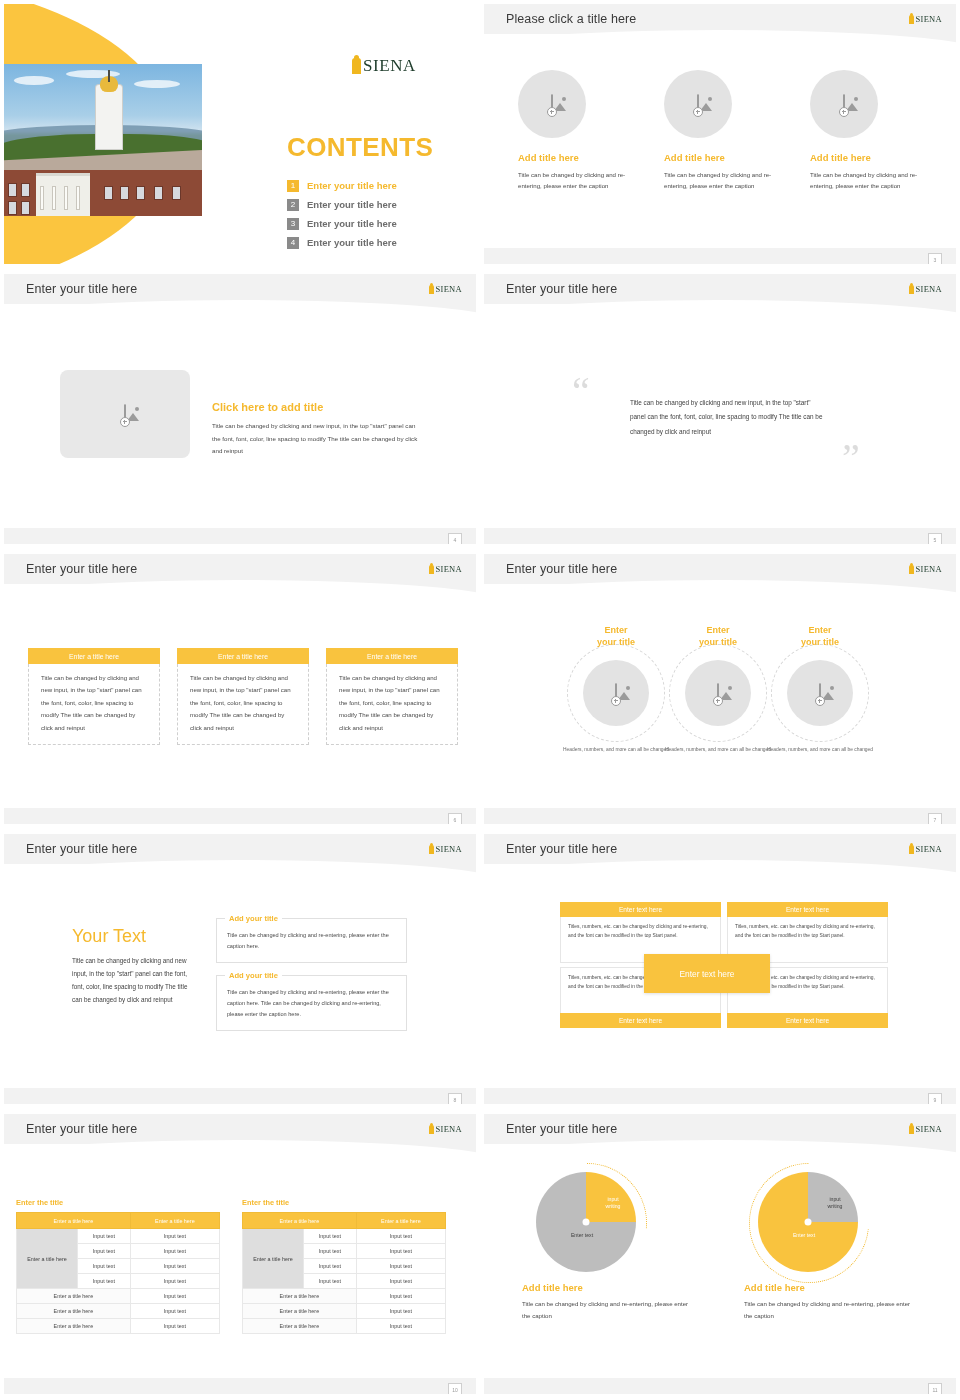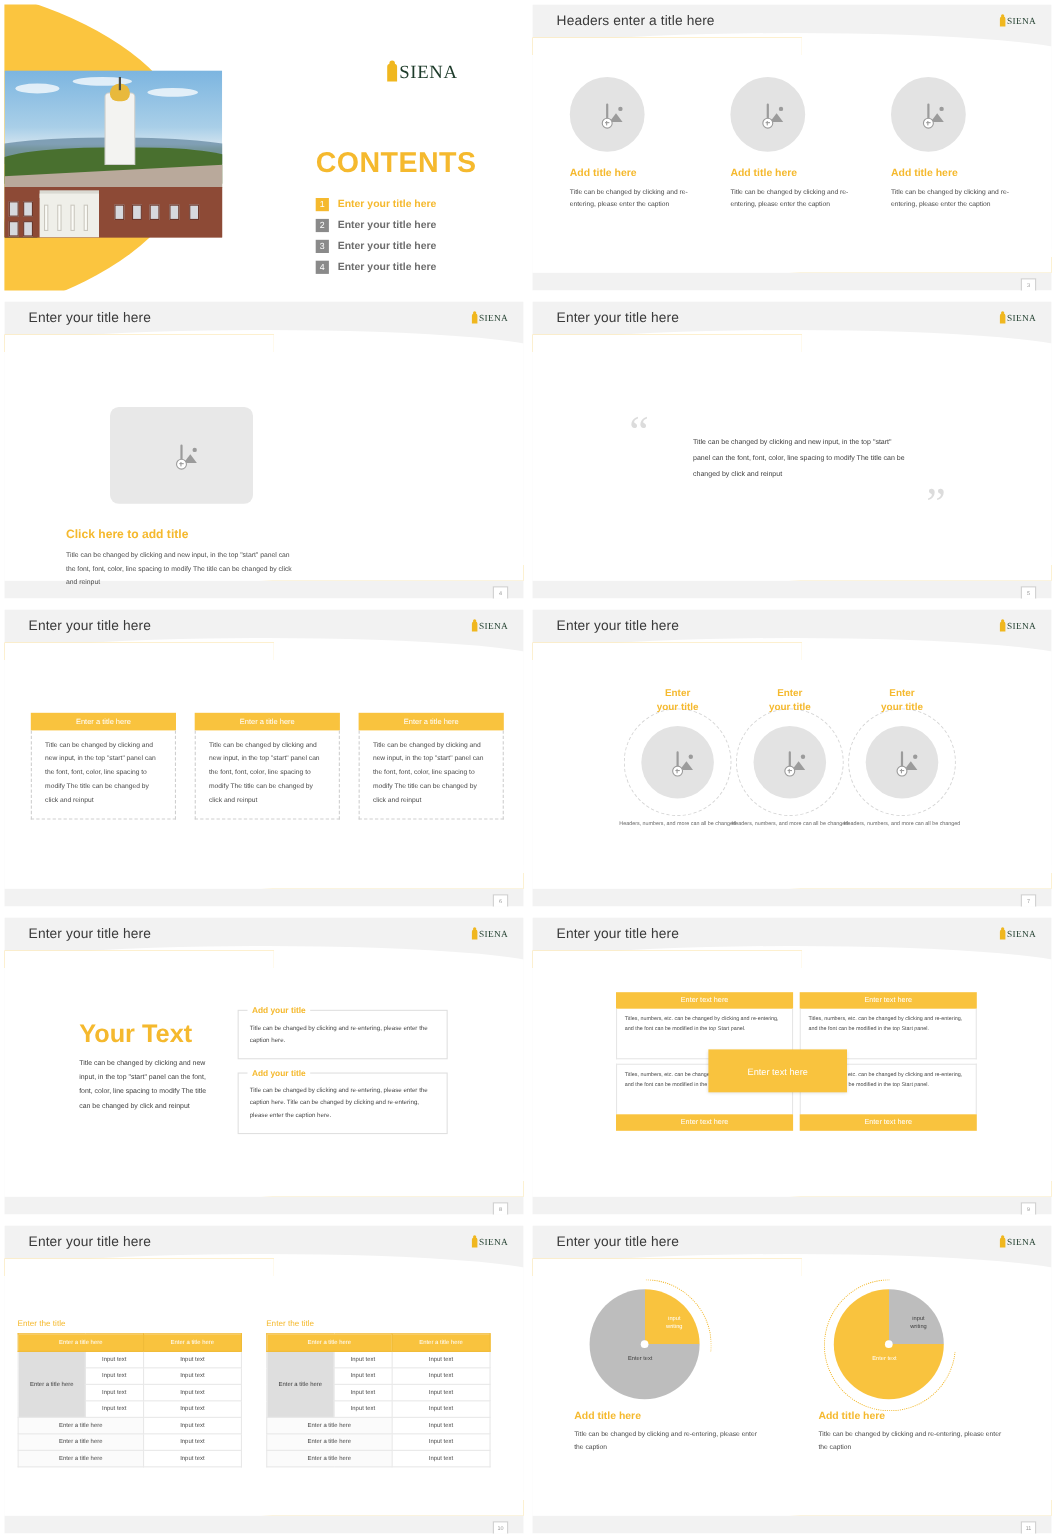--- a/index.html
+++ b/index.html
@@ -69,21 +69,21 @@
   .picwrap{position:relative;}
   .body-txt{font-size:6.1px;color:#4a4a4a;line-height:1.85;}
 
   
   .s2row{position:absolute;left:34px;top:66px;width:412px;display:flex;justify-content:space-between;}
   .s2col{width:120px;}
   .s2col .ph-circle{margin-bottom:14px;}
   .s2h{font-size:9.5px;font-weight:bold;color:#f5b92e;margin-bottom:6px;}
 
   
-  .s3wrap{position:absolute;left:56px;top:96px;display:flex;gap:22px;align-items:center;flex-direction:column;}
+  .s3wrap{position:absolute;left:56px;top:96px;display:flex;gap:22px;align-items:flex-end;}
   .s3h{font-size:11px;font-weight:bold;color:#f5b92e;margin-bottom:7px;}
   .s3txt{width:210px;font-size:6.2px;color:#4a4a4a;line-height:2.05;}
 
   
   .q-open{position:absolute;left:88px;top:104px;font-size:40px;color:#dcdcdc;font-family:"Liberation Serif",serif;line-height:.7;}
   .q-close{position:absolute;left:358px;top:170px;font-size:40px;color:#dcdcdc;font-family:"Liberation Serif",serif;line-height:.7;}
   .s4txt{position:absolute;left:146px;top:122px;width:196px;font-size:6.4px;color:#3f3f3f;line-height:2.25;}
 
   
   .s5row{position:absolute;left:24px;top:94px;width:430px;display:flex;justify-content:space-between;}
@@ -94,40 +94,40 @@
   
   .s6row{position:absolute;left:76px;top:70px;display:flex;gap:-8px;}
   .s6col{position:relative;width:112px;display:flex;flex-direction:column;align-items:center;}
   .s6h{font-size:9px;font-weight:bold;color:#f5b92e;text-align:center;line-height:1.35;position:relative;z-index:3;}
   .s6ring{position:relative;width:96px;height:96px;border-radius:50%;border:1px dashed #d8d8d8;display:flex;align-items:center;justify-content:center;margin-top:-4px;}
   .s6ring .ph-circle{width:66px;height:66px;}
   .s6cap{font-size:4.9px;color:#6a6a6a;text-align:center;line-height:1.7;margin-top:4px;}
 
   
   .s7left{position:absolute;left:68px;top:92px;width:120px;}
-  .s7big{font-size:23px;font-weight:bold;color:#f5b92e;margin-bottom:8px;}
+  .s7big{font-size:18px;font-weight:normal;color:#f5b92e;margin-bottom:8px;}
   .s7txt{font-size:6.3px;color:#3f3f3f;line-height:2.05;}
   .s7right{position:absolute;left:212px;top:84px;width:191px;}
   .s7card{border:1px solid #e0e0e0;padding:7px 10px 10px;margin-bottom:12px;position:relative;box-sizing:border-box;}
   .s7ch{font-size:7.6px;font-weight:bold;color:#f5b92e;background:#fff;padding:0 4px;position:absolute;top:-5px;left:8px;}
   .s7cb{font-size:5.6px;color:#4a4a4a;line-height:1.95;margin-top:4px;}
 
   
   .s8grid{position:absolute;left:76px;top:68px;width:328px;}
   .s8r{display:flex;gap:6px;}
   .s8cell{width:161px;box-sizing:border-box;}
   .s8bar{height:15px;background:#f9c33e;color:#fff;font-size:6.6px;display:flex;align-items:center;justify-content:center;}
   .s8bx{border:1px solid #e6e6e6;border-top:none;padding:6px 7px;font-size:4.9px;color:#4a4a4a;line-height:1.75;height:46px;box-sizing:border-box;}
   .s8bx.b{border:1px solid #e6e6e6;border-bottom:none;}
   .s8center{position:absolute;left:84px;top:52px;width:126px;height:39px;background:#f9c33e;color:#fff;font-size:8.4px;display:flex;align-items:center;justify-content:center;box-shadow:0 1px 3px rgba(0,0,0,.13);}
 
   
   .s9wrap{position:absolute;left:12px;top:84px;display:flex;gap:22px;}
   .s9blk{width:204px;}
-  .s9h{font-size:7.4px;font-weight:normal;color:#f5b92e;margin-bottom:5px;}
+  .s9h{font-size:7.4px;font-weight:bold;color:#f5b92e;margin-bottom:5px;}
   table.t9{border-collapse:collapse;width:204px;font-size:5.4px;color:#4a4a4a;}
   table.t9 th{background:#f9c33e;color:#fff;font-weight:normal;height:13px;border:1px solid #f0bb38;}
   table.t9 td{border:1px solid #e8e8e8;height:12px;text-align:center;}
   table.t9 td.sh{background:#dedede;color:#3f3f3f;width:58px;}
   table.t9 td.lbl{background:#fbfbfb;}
 
   
   .s10row{position:absolute;left:38px;top:58px;width:404px;display:flex;gap:46px;}
   .s10col{width:176px;}
   .pie{position:relative;width:100px;height:100px;border-radius:50%;margin:0 auto 0 14px;}
@@ -203,21 +203,21 @@
     </div>
   </div>
 
   <div class="slide">
     <div class="slide-inner">
       <div class="hdrband"></div>
       <div class="whitebody"></div>
       <div class="sliver"></div>
       <div class="botwave"></div>
       <div class="footerband"></div>
-      <div class="stitle">Headers enter a title here</div>
+      <div class="stitle">Please click a title here</div>
       <div class="logo">
         <span class="bell"></span>
         <span class="wd">SIENA</span>
       </div>
 
       <div class="s2row">
         <div class="s2col">
           <div class="ph-circle">
               <span class="picwrap"><span class="picicon"><span class="plusdot"></span></span></span>
             </div>

